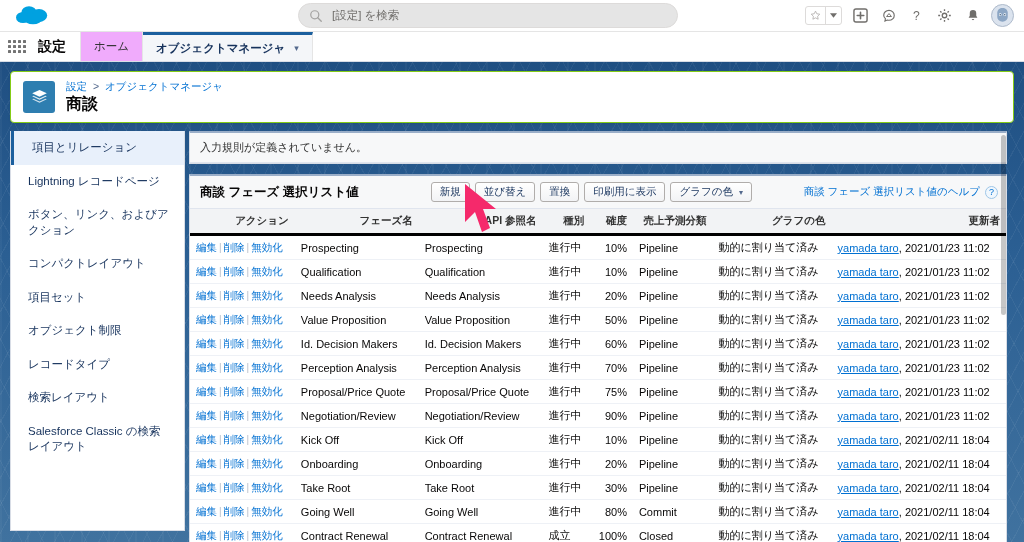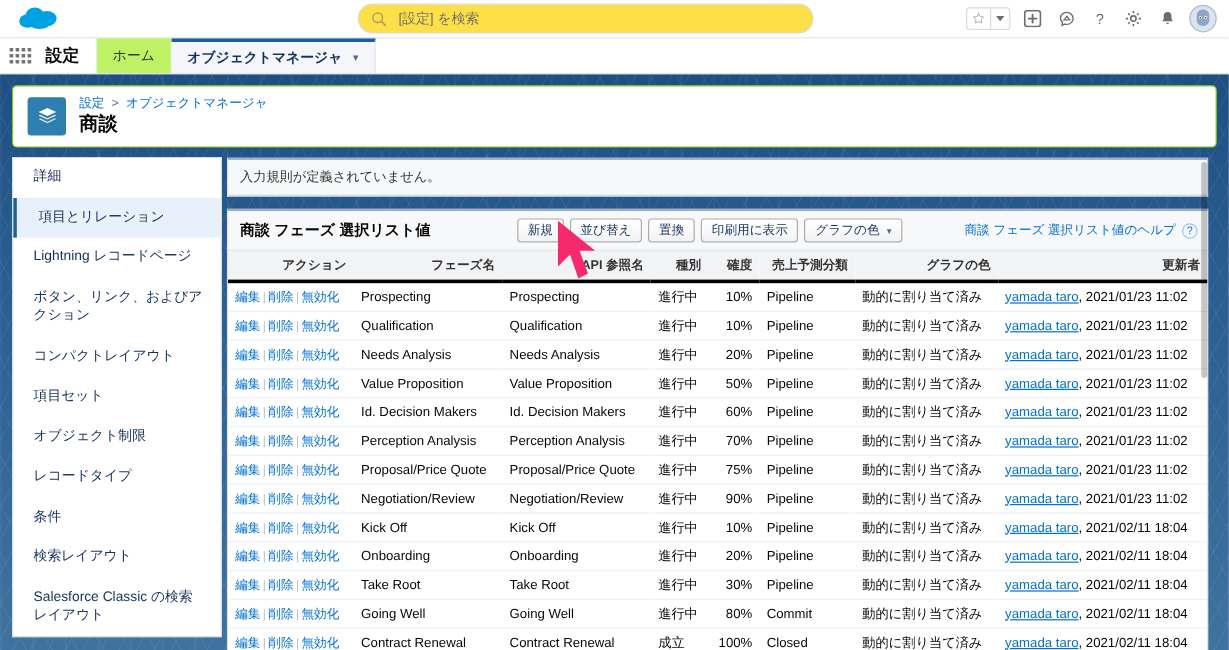--- a/index.html
+++ b/index.html
@@ -27,21 +27,21 @@
 
   .gsearch-wrap {
     position: absolute;
     left: 298px; top: 3px;
     width: 380px; height: 25px;
   }
   .gsearch {
     width: 100%; height: 100%;
     border: 1px solid #dddbda;
     border-radius: 13px;
-    background: #fde047;
+    background: #e5e5e5;
     display: flex; align-items: center;
     padding-left: 10px;
   }
   .gsearch .mag { width: 14px; height: 14px; opacity: .55; flex: none; }
   .gsearch .ph {
     font-size: 11.5px; color: #706e6b;
     margin-left: 9px;
     font-family: "Liberation Sans", sans-serif;
   }
 
@@ -100,21 +100,21 @@
     font-size: 14px; font-weight: bold; color: #080707;
     padding: 0 14px 0 4px;
     border-right: 1px solid #e5e5e5;
   }
   .navtab {
     display: flex; align-items: center;
     padding: 0 13px;
     font-size: 11.5px; color: #333;
     border-right: 1px solid #e5e5e5;
     cursor: pointer;
-    background: #bef264;
+    background: #f0abfc;
   }
   .navtab.active {
     background: #f4f6f9;
     border-top: 3px solid #1b5f9e;
     color: #16325c;
     font-weight: bold;
     padding-top: 0;
   }
   .navtab .caret { margin-left: 9px; font-size: 9px; color: #54698d; }
 
@@ -418,29 +418,27 @@
     <div class="crumb">
       <span class="lnk">設定</span>
       <span class="sep">&gt;</span>
       <span class="lnk">オブジェクトマネージャ</span>
     </div>
     <div class="objtitle">商談</div>
   </div>
 </div>
 
 <div class="sidebar" id="sidebar">
-    <div class="side-item"><span>詳細</span></div>
     <div class="side-item active"><span>項目とリレーション</span></div>
     <div class="side-item"><span>Lightning レコードページ</span></div>
     <div class="side-item"><span>ボタン、リンク、およびアクション</span></div>
     <div class="side-item"><span>コンパクトレイアウト</span></div>
     <div class="side-item"><span>項目セット</span></div>
     <div class="side-item"><span>オブジェクト制限</span></div>
     <div class="side-item"><span>レコードタイプ</span></div>
-    <div class="side-item"><span>条件</span></div>
     <div class="side-item"><span>検索レイアウト</span></div>
     <div class="side-item"><span>Salesforce Classic の検索レイアウト</span></div>
   </div>
 
 <div class="content">
 
   <div class="panel">
     <div class="panel-note">入力規則が定義されていません。</div>
   </div>
 

